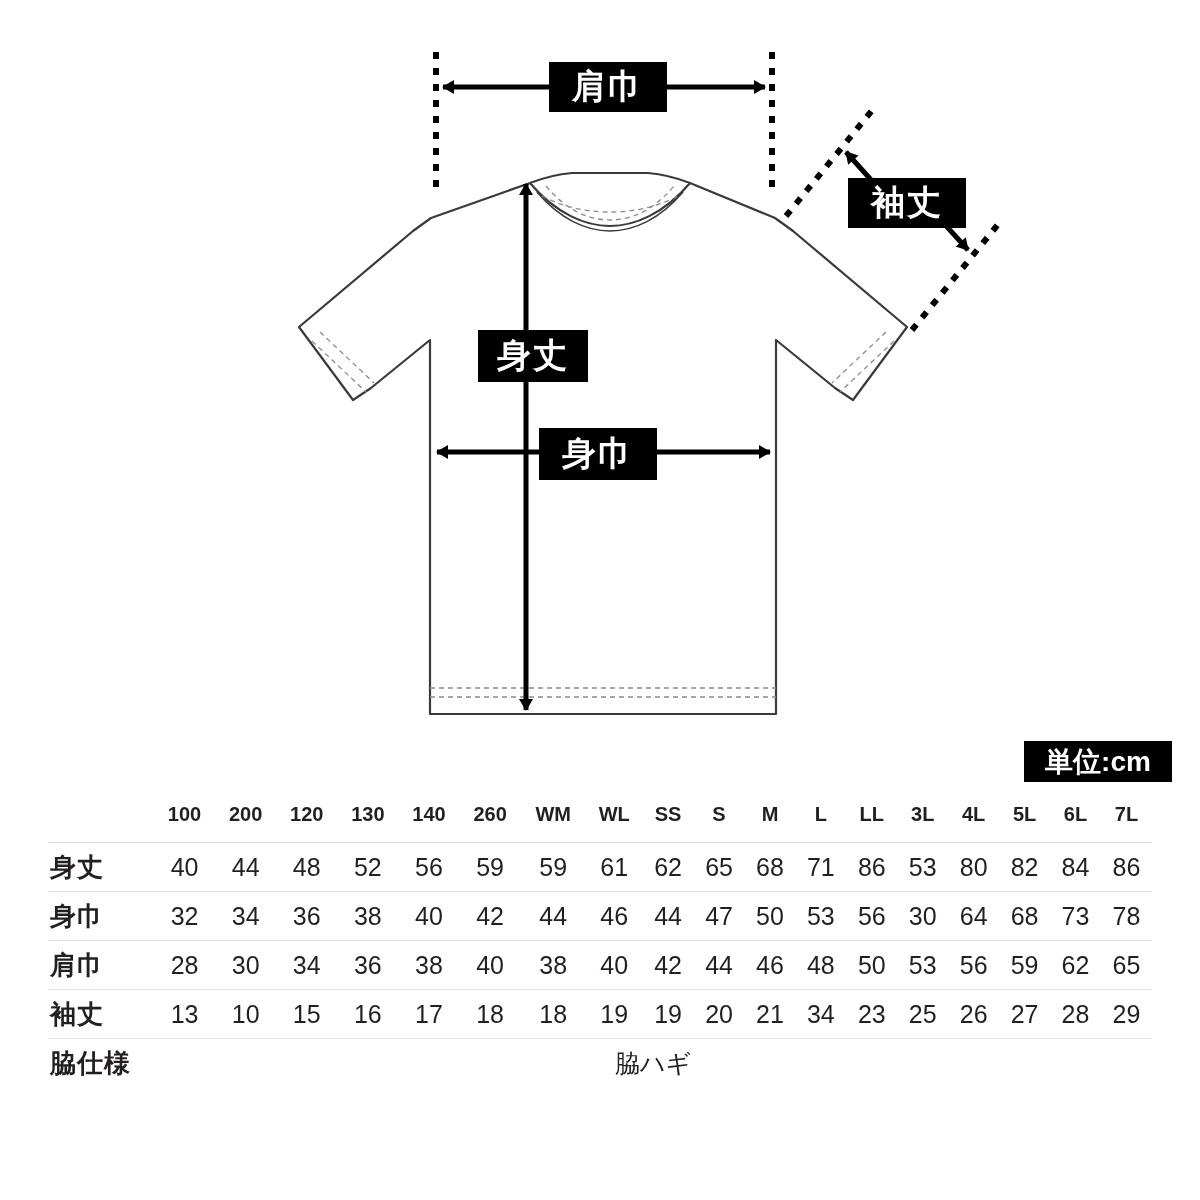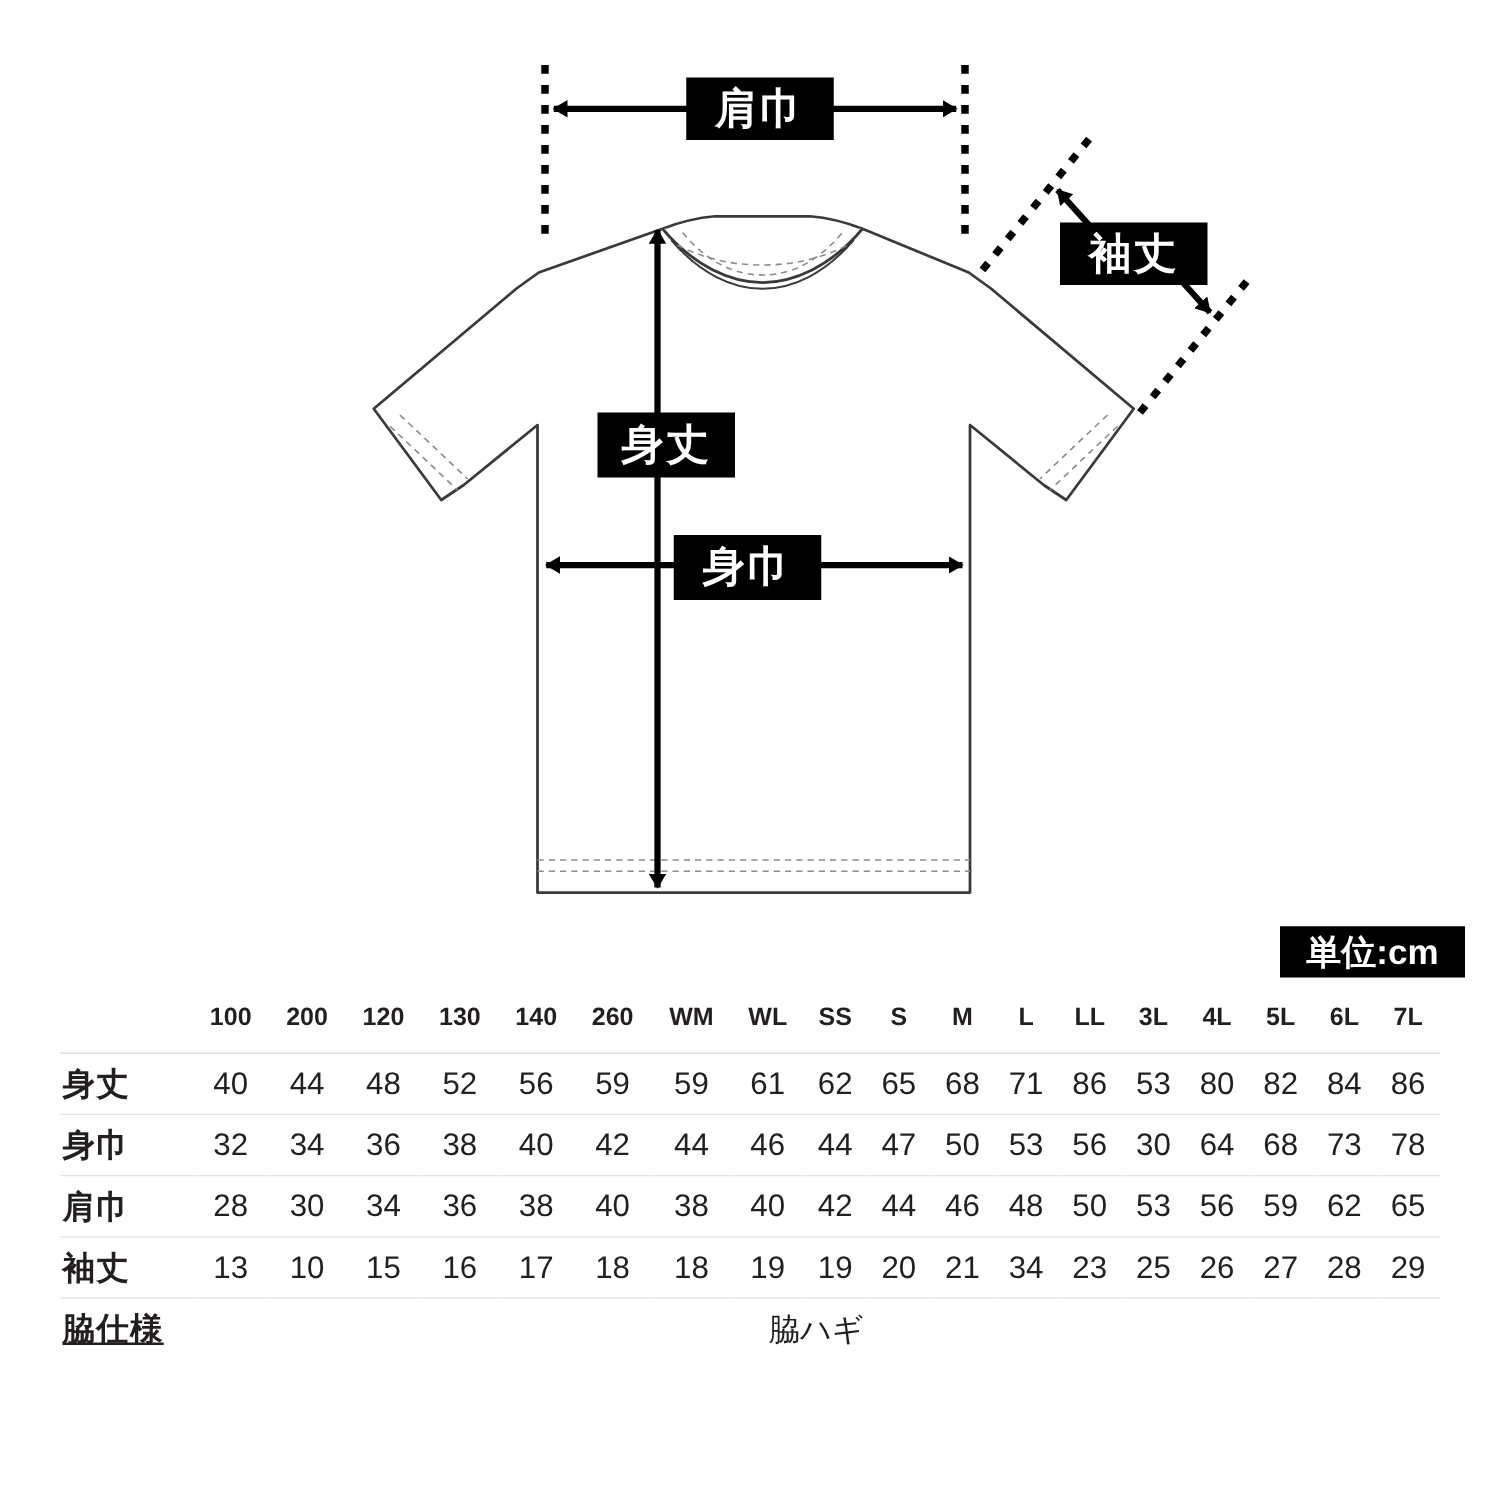--- a/index.html
+++ b/index.html
@@ -111,21 +111,20 @@
     width: 104px;
   }
   #size-table tbody tr:last-child td {
     border-bottom: none;
   }
   .spec-label {
     text-align: left !important;
     font-weight: bold !important;
     font-size: 25px;
     letter-spacing: 1px;
-    text-decoration: underline;
   }
   .spec-value {
     font-size: 25px;
     margin-top: 16px;
   }
 </style>
 </head>
 <body>
 
 <div id="diagram">

